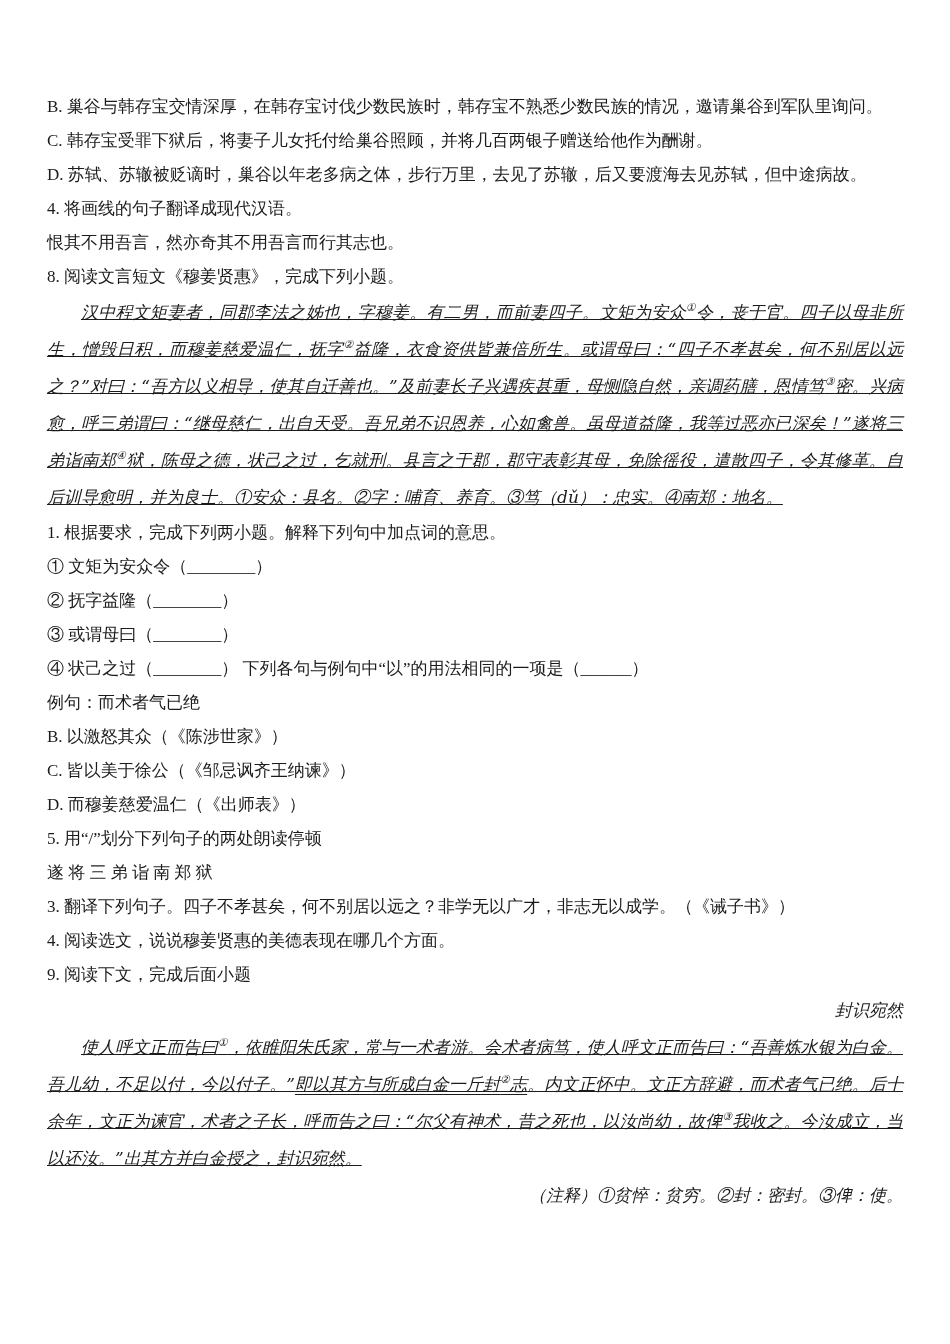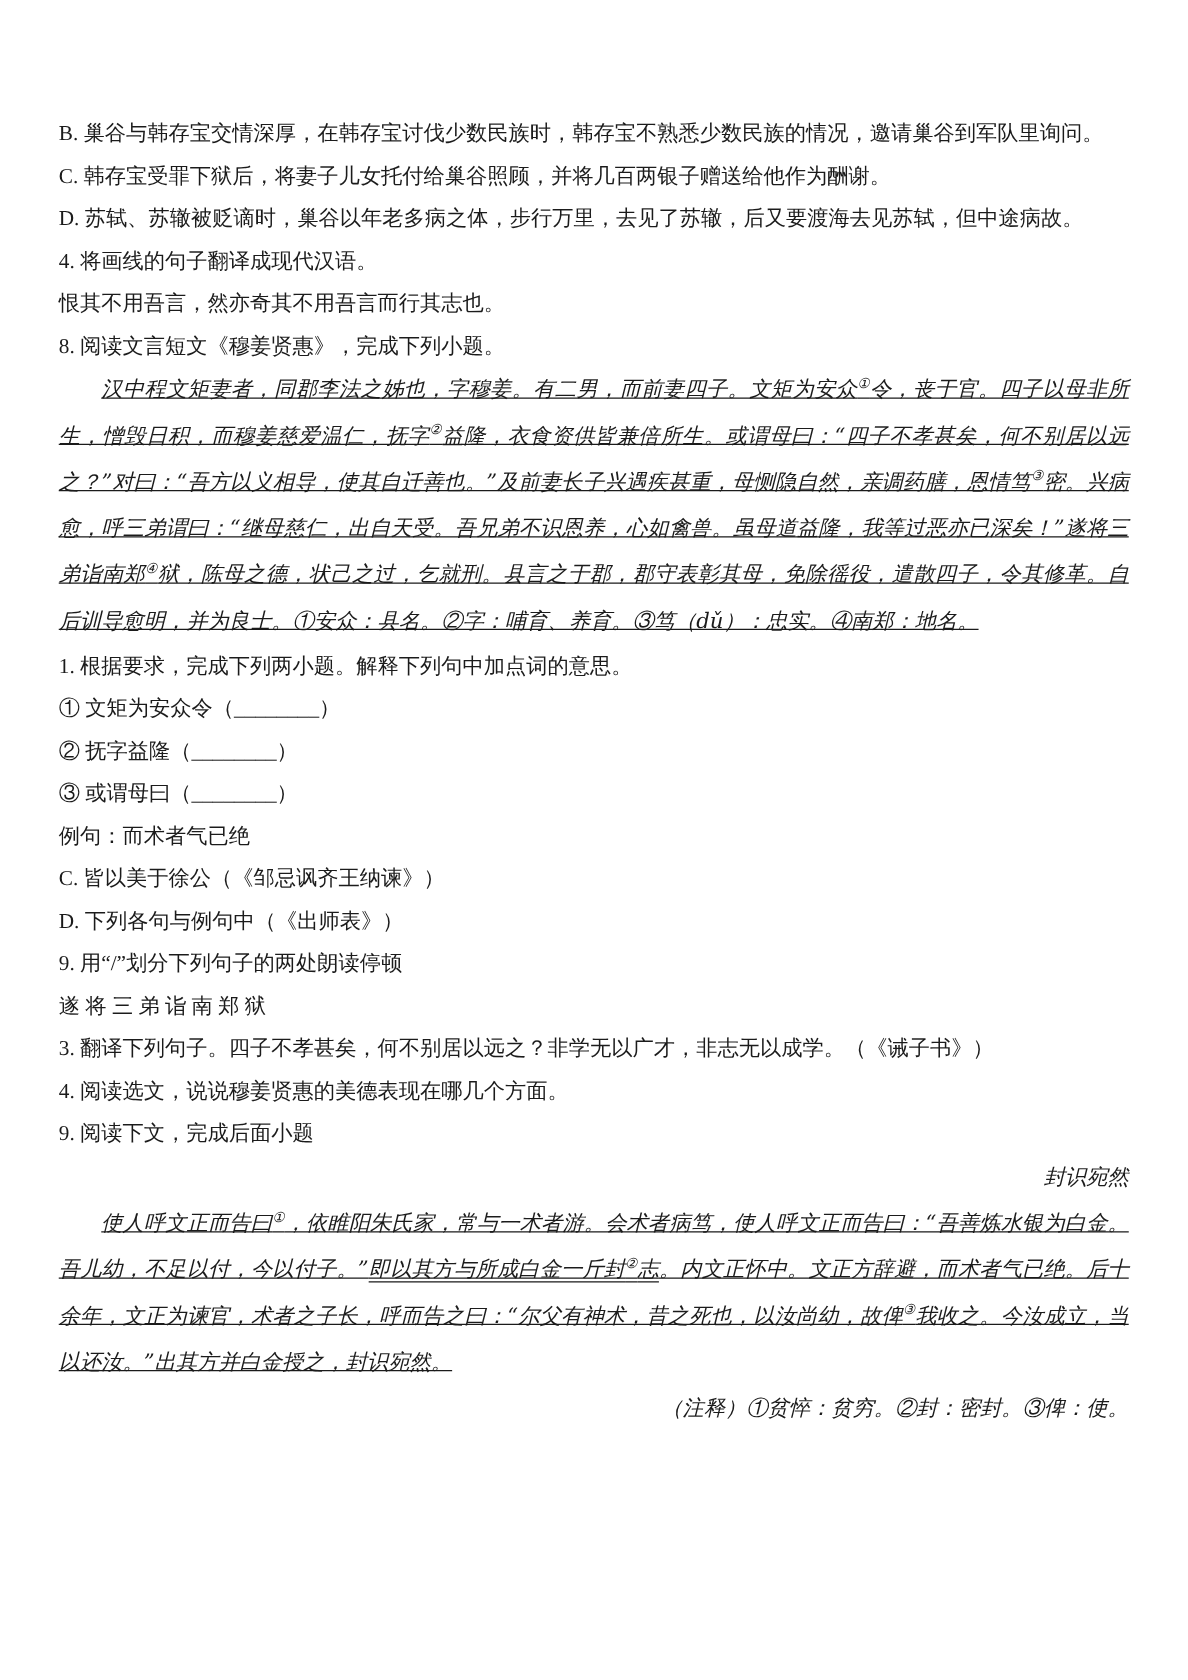--- a/index.html
+++ b/index.html
@@ -63,25 +63,27 @@
   <p class="line songti">恨其不用吾言，然亦奇其不用吾言而行其志也。</p>
 
   <p class="line songti">8. 阅读文言短文《穆姜贤惠》，完成下列小题。</p>
 
   <p class="line kaiti passage"><span>汉中程文矩妻者，同郡李法之姊也，字穆姜。有二男，而前妻四子。文矩为安众</span><sup>①</sup><span>令，丧于官。四子以母非所生，憎毁日积，而穆姜慈爱温仁，抚字</span><sup>②</sup><span>益隆，衣食资供皆兼倍所生。或谓母曰：“四子不孝甚矣，何不别居以远之？”对曰：“吾方以义相导，使其自迁善也。”及前妻长子兴遇疾甚重，母恻隐自然，亲调药膳，恩情笃</span><sup>③</sup><span>密。兴病愈，呼三弟谓曰：“继母慈仁，出自天受。吾兄弟不识恩养，心如禽兽。虽母道益隆，我等过恶亦已深矣！”遂将三弟诣南郑</span><sup>④</sup><span>狱，陈母之德，状己之过，乞就刑。县言之于郡，郡守表彰其母，免除徭役，遣散四子，令其修革。自后训导愈明，并为良士。①安众：县名。②字：哺育、养育。③笃（dǔ）：忠实。④南郑：地名。</span></p>
 
   <p class="line songti">1. 根据要求，完成下列两小题。解释下列句中加点词的意思。</p>
   <p class="line songti">① 文矩为安众令（________）</p>
   <p class="line songti">② 抚字益隆（________）</p>
   <p class="line songti">③ 或谓母曰（________）</p>
+  <p class="line songti">④ 状己之过（________） 下列各句与例句中“以”的用法相同的一项是（______）</p>
   <p class="line songti">例句：而术者气已绝</p>
+  <p class="line songti">B. 以激怒其众（《陈涉世家》）</p>
   <p class="line songti">C. 皆以美于徐公（《邹忌讽齐王纳谏》）</p>
-  <p class="line songti">D. 下列各句与例句中（《出师表》）</p>
+  <p class="line songti">D. 而穆姜慈爱温仁（《出师表》）</p>
 
-  <p class="line songti">9. 用“/”划分下列句子的两处朗读停顿</p>
+  <p class="line songti">5. 用“/”划分下列句子的两处朗读停顿</p>
   <p class="line songti">遂 将 三 弟 诣 南 郑 狱</p>
 
   <p class="line songti">3. 翻译下列句子。四子不孝甚矣，何不别居以远之？非学无以广才，非志无以成学。（《诫子书》）</p>
   <p class="line songti">4. 阅读选文，说说穆姜贤惠的美德表现在哪几个方面。</p>
 
   <p class="line songti">9. 阅读下文，完成后面小题</p>
   <p class="line kaiti indent">封识宛然</p>
 
   <p class="line kaiti passage"><span>使人呼文正而告曰</span><sup>①</sup><span>，依睢阳朱氏家，常与一术者游。会术者病笃，使人呼文正而告曰：“吾善炼水银为白金。吾儿幼，不足以付，今以付子。”</span><span class="underlined"><span>即以其方与所成白金一斤封</span><sup>②</sup><span>志</span></span><span>。内文正怀中。文正方辞避，而术者气已绝。后十余年，文正为谏官，术者之子长，呼而告之曰：“尔父有神术，昔之死也，以汝尚幼，故俾</span><sup>③</sup><span>我收之。今汝成立，当以还汝。”出其方并白金授之，封识宛然。</span></p>
 

